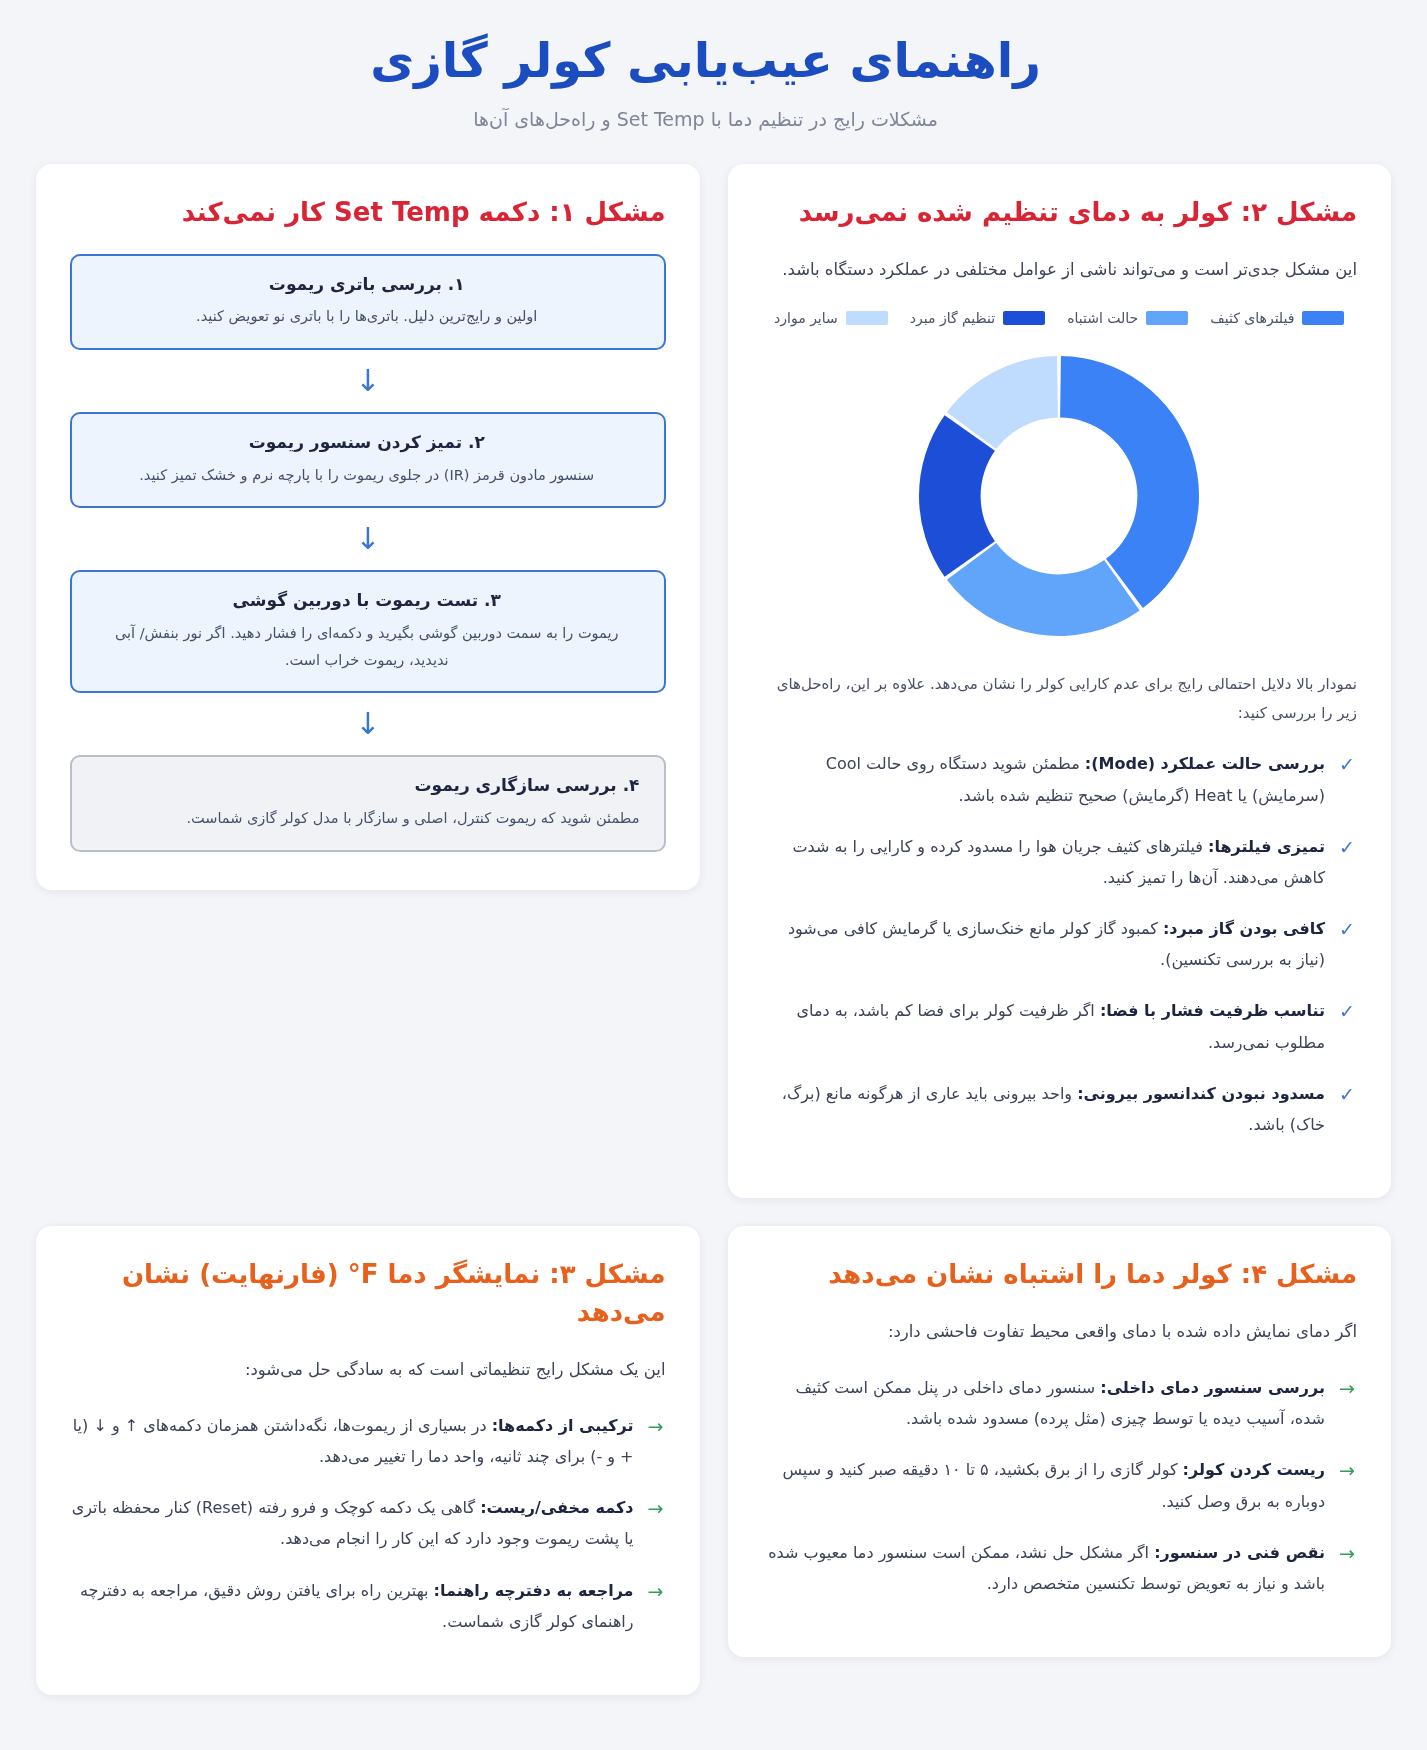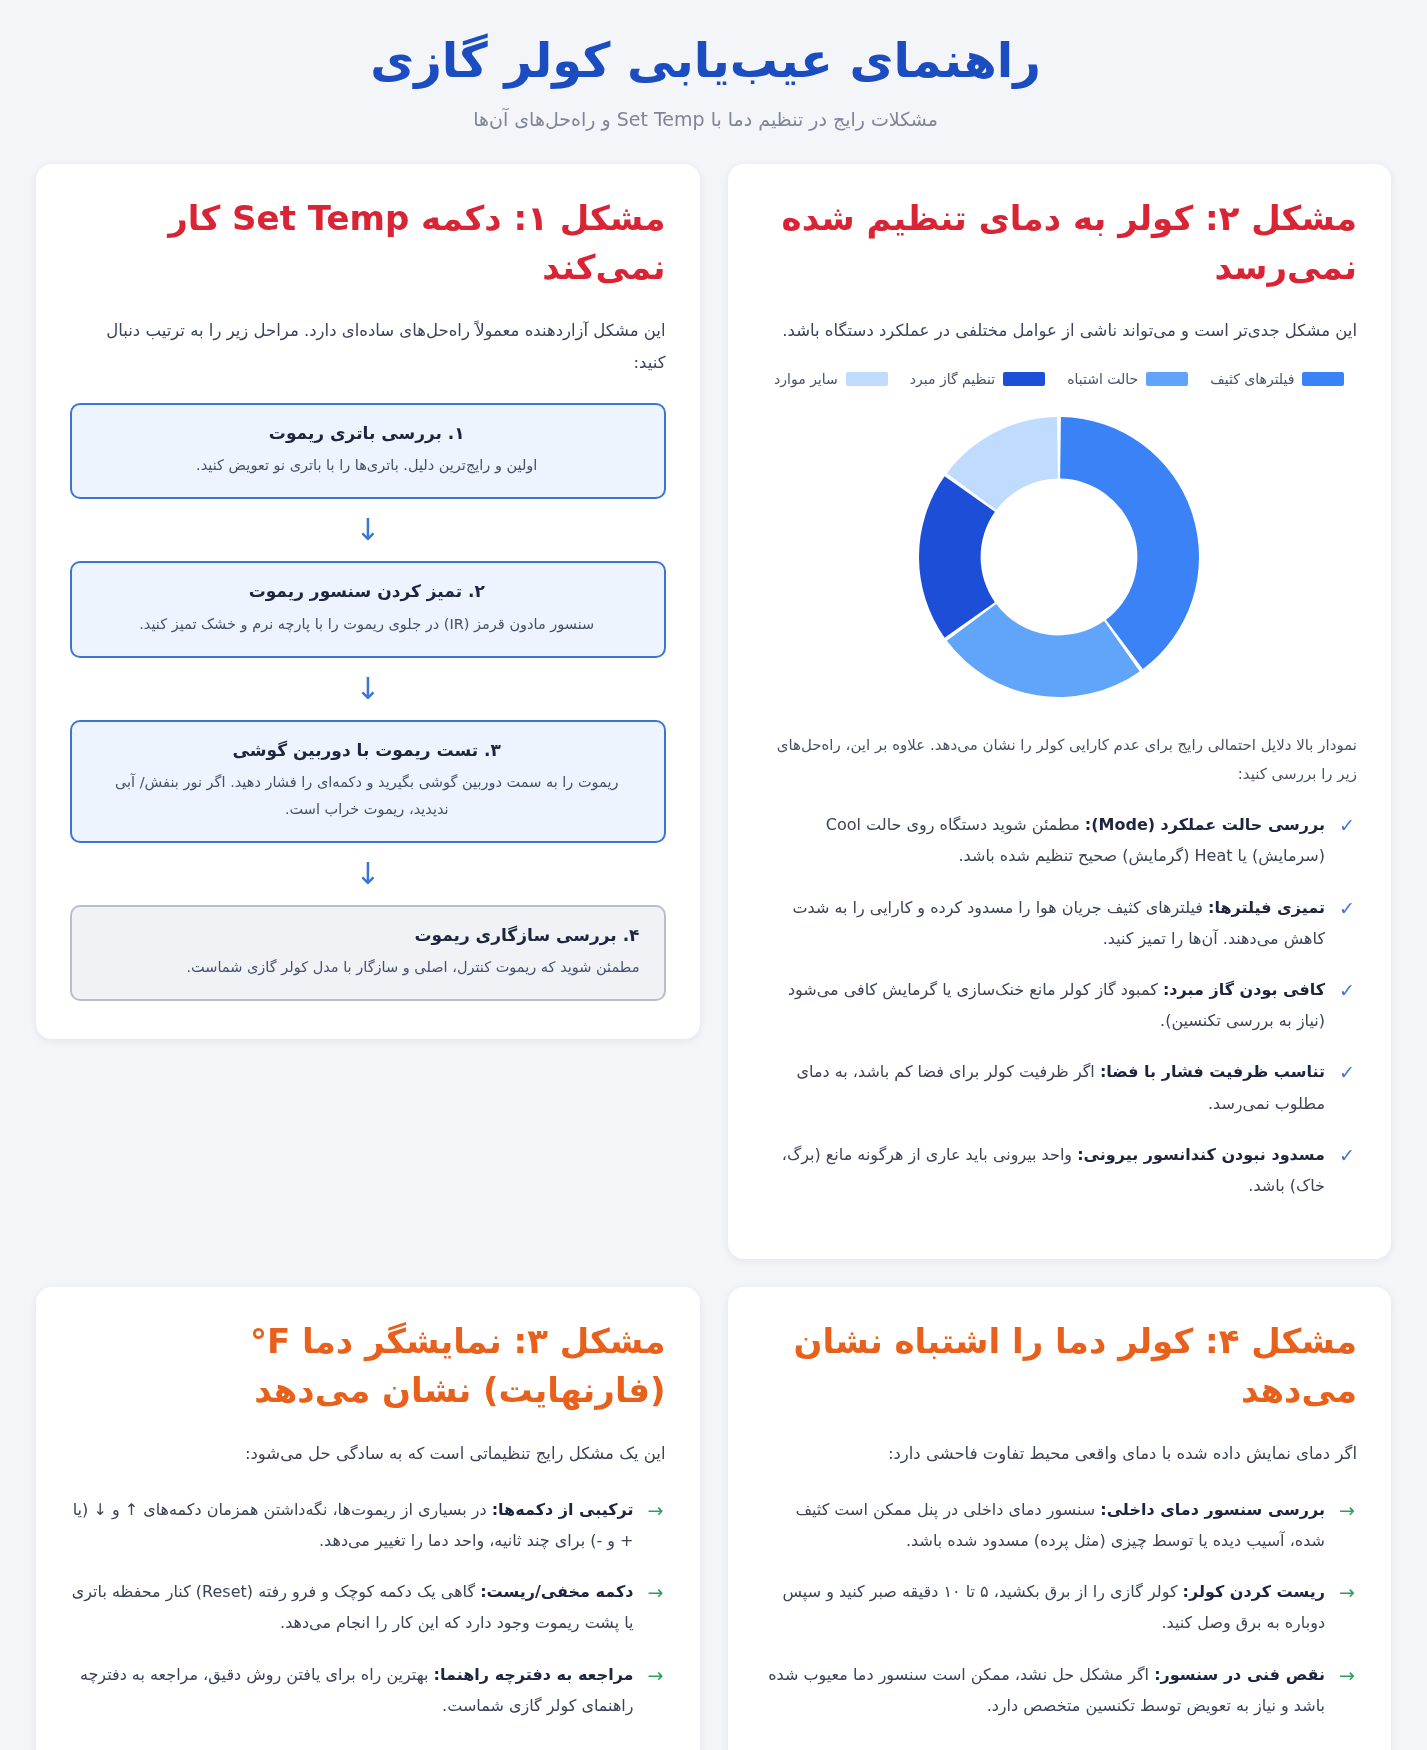--- a/index.html
+++ b/index.html
@@ -43,21 +43,21 @@
     padding: 16px 36px 40px 36px;
     align-items: start;
   }
   .card {
     background: #ffffff;
     border-radius: 16px;
     box-shadow: 0 2px 10px rgba(20,30,70,0.07);
     padding: 30px 34px 38px 34px;
   }
   .card-title {
-    font-size: 34px;
+    font-size: 26px;
     font-weight: 700;
     margin: 0 0 22px 0;
     line-height: 1.45;
     text-align: right;
   }
   .card-title.red   { color: #d92435; }
   .card-title.orange{ color: #e8611c; }
   .card-intro {
     font-size: 16.5px;
     line-height: 1.95;
@@ -230,21 +230,20 @@
         </li>
         <li class="bullet-row">
           <span class="bullet-marker check">✓</span>
           <div class="bullet-body"><span class="bullet-lead">مسدود نبودن کندانسور بیرونی:</span><span> واحد بیرونی باید عاری از هرگونه مانع (برگ، خاک) باشد.</span></div>
         </li>
       </ul>
   </section>
 
   <section class="card">
     <h2 class="card-title red">مشکل ۱: دکمه Set Temp کار نمی‌کند</h2>
-    <p class="card-intro">این مشکل آزاردهنده معمولاً راه‌حل‌های ساده‌ای دارد. مراحل زیر را به ترتیب دنبال کنید:</p>
     <div class="flow" id="p1-flow">
         <div class="flow-step">
           <div class="flow-step-title">۱. بررسی باتری ریموت</div>
           <div class="flow-step-desc">اولین و رایج‌ترین دلیل. باتری‌ها را با باتری نو تعویض کنید.</div>
         </div>
         <div class="flow-arrow">↓</div>
         <div class="flow-step">
           <div class="flow-step-title">۲. تمیز کردن سنسور ریموت</div>
           <div class="flow-step-desc">سنسور مادون قرمز (IR) در جلوی ریموت را با پارچه نرم و خشک تمیز کنید.</div>
         </div>

